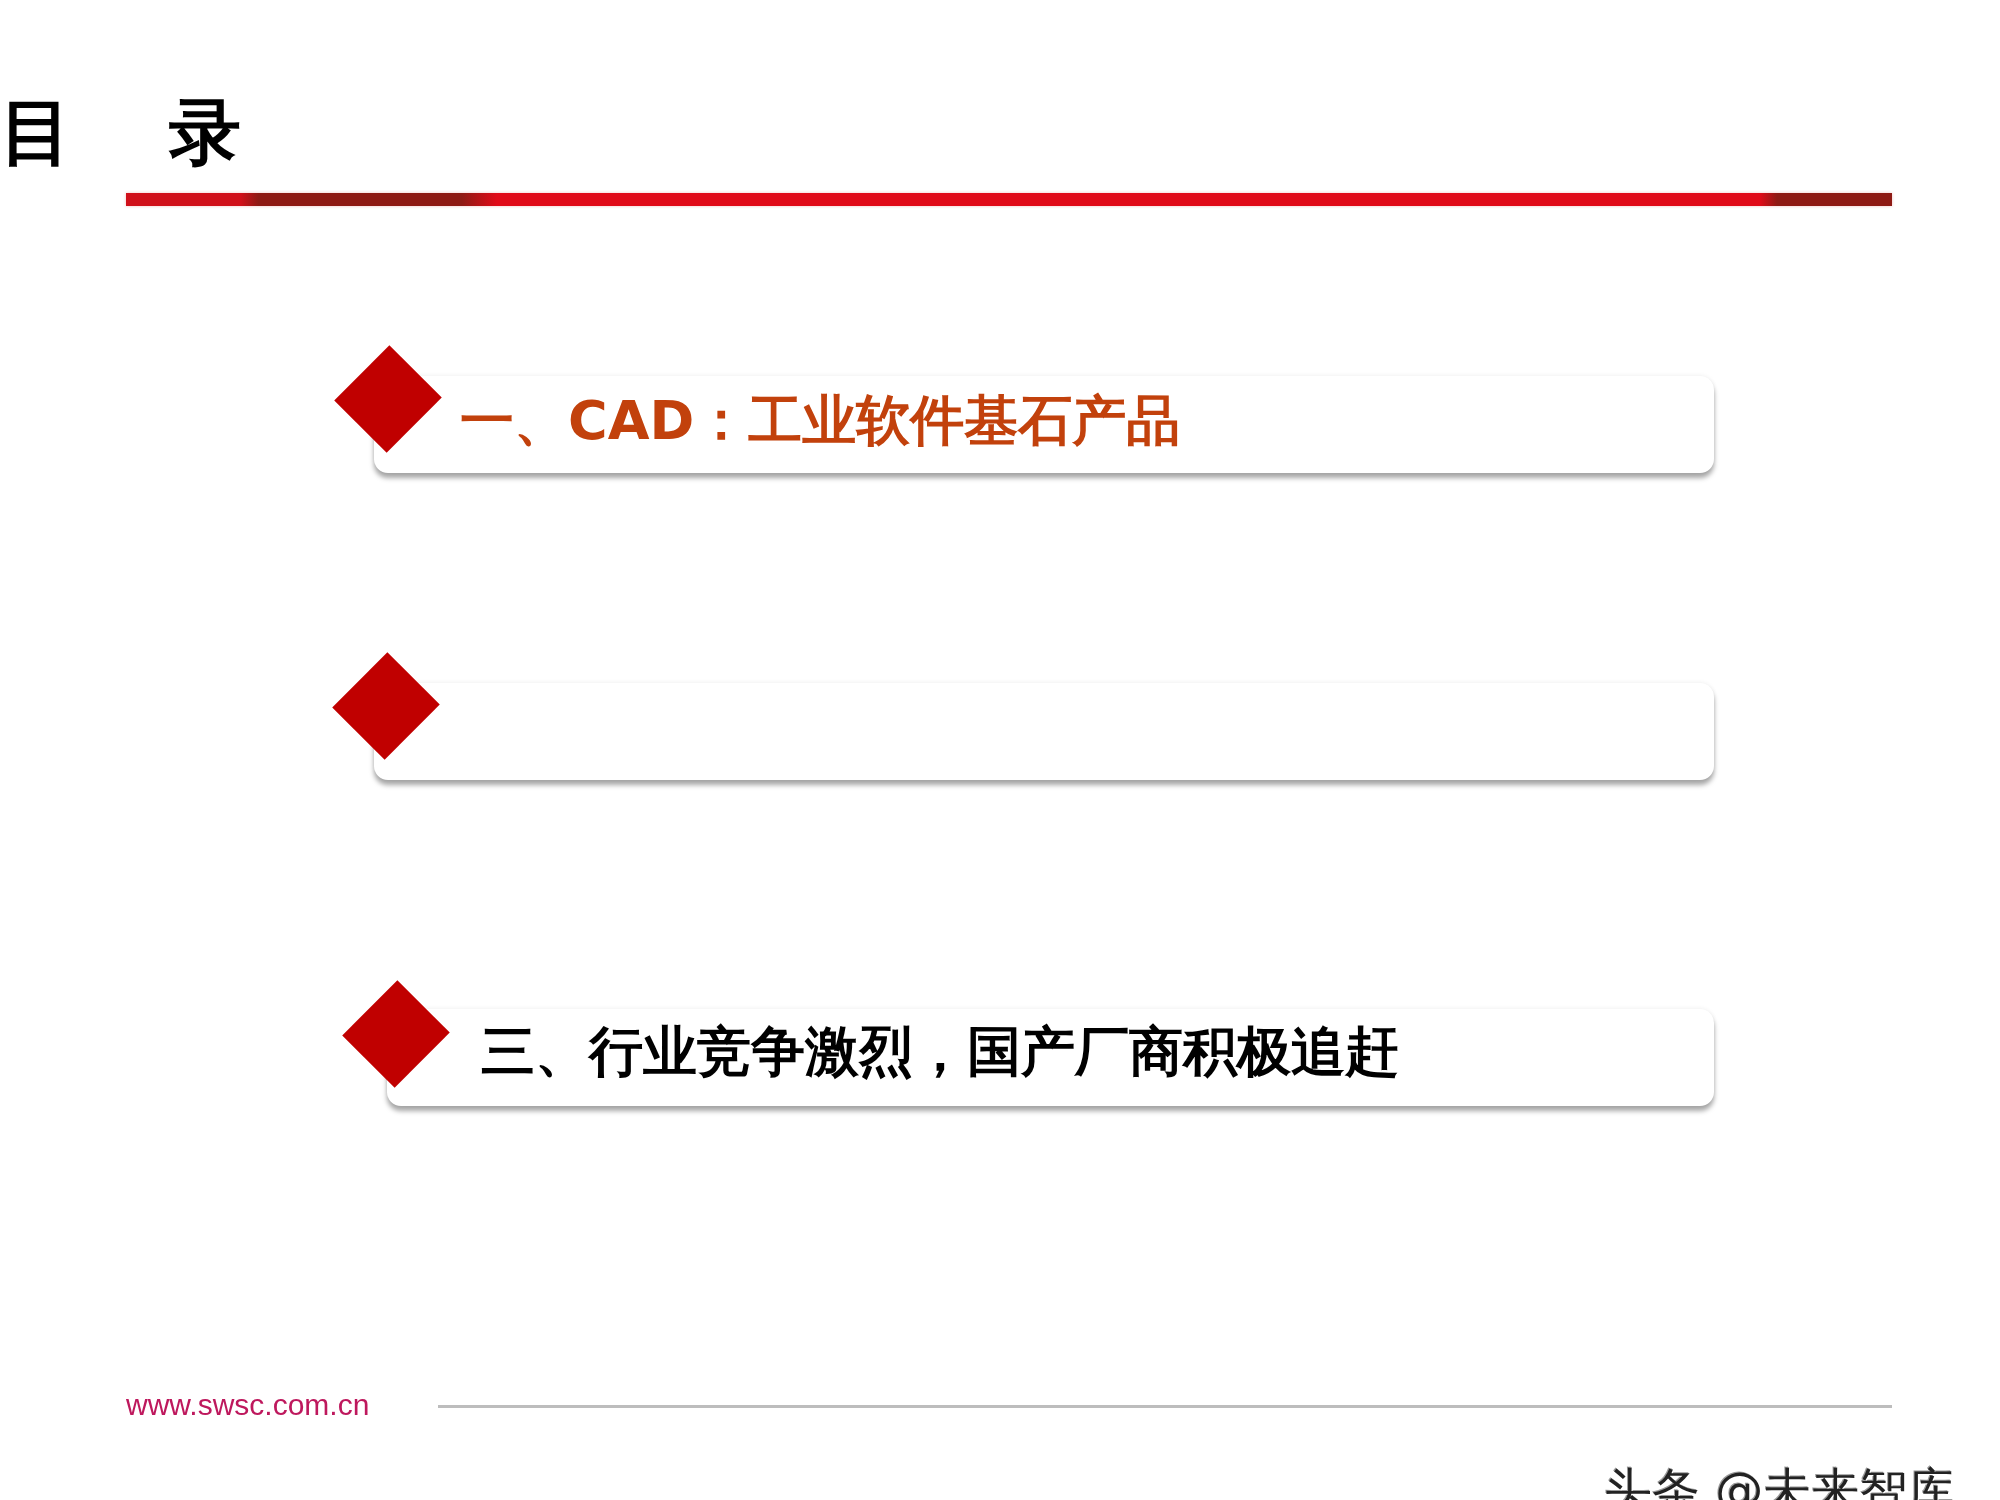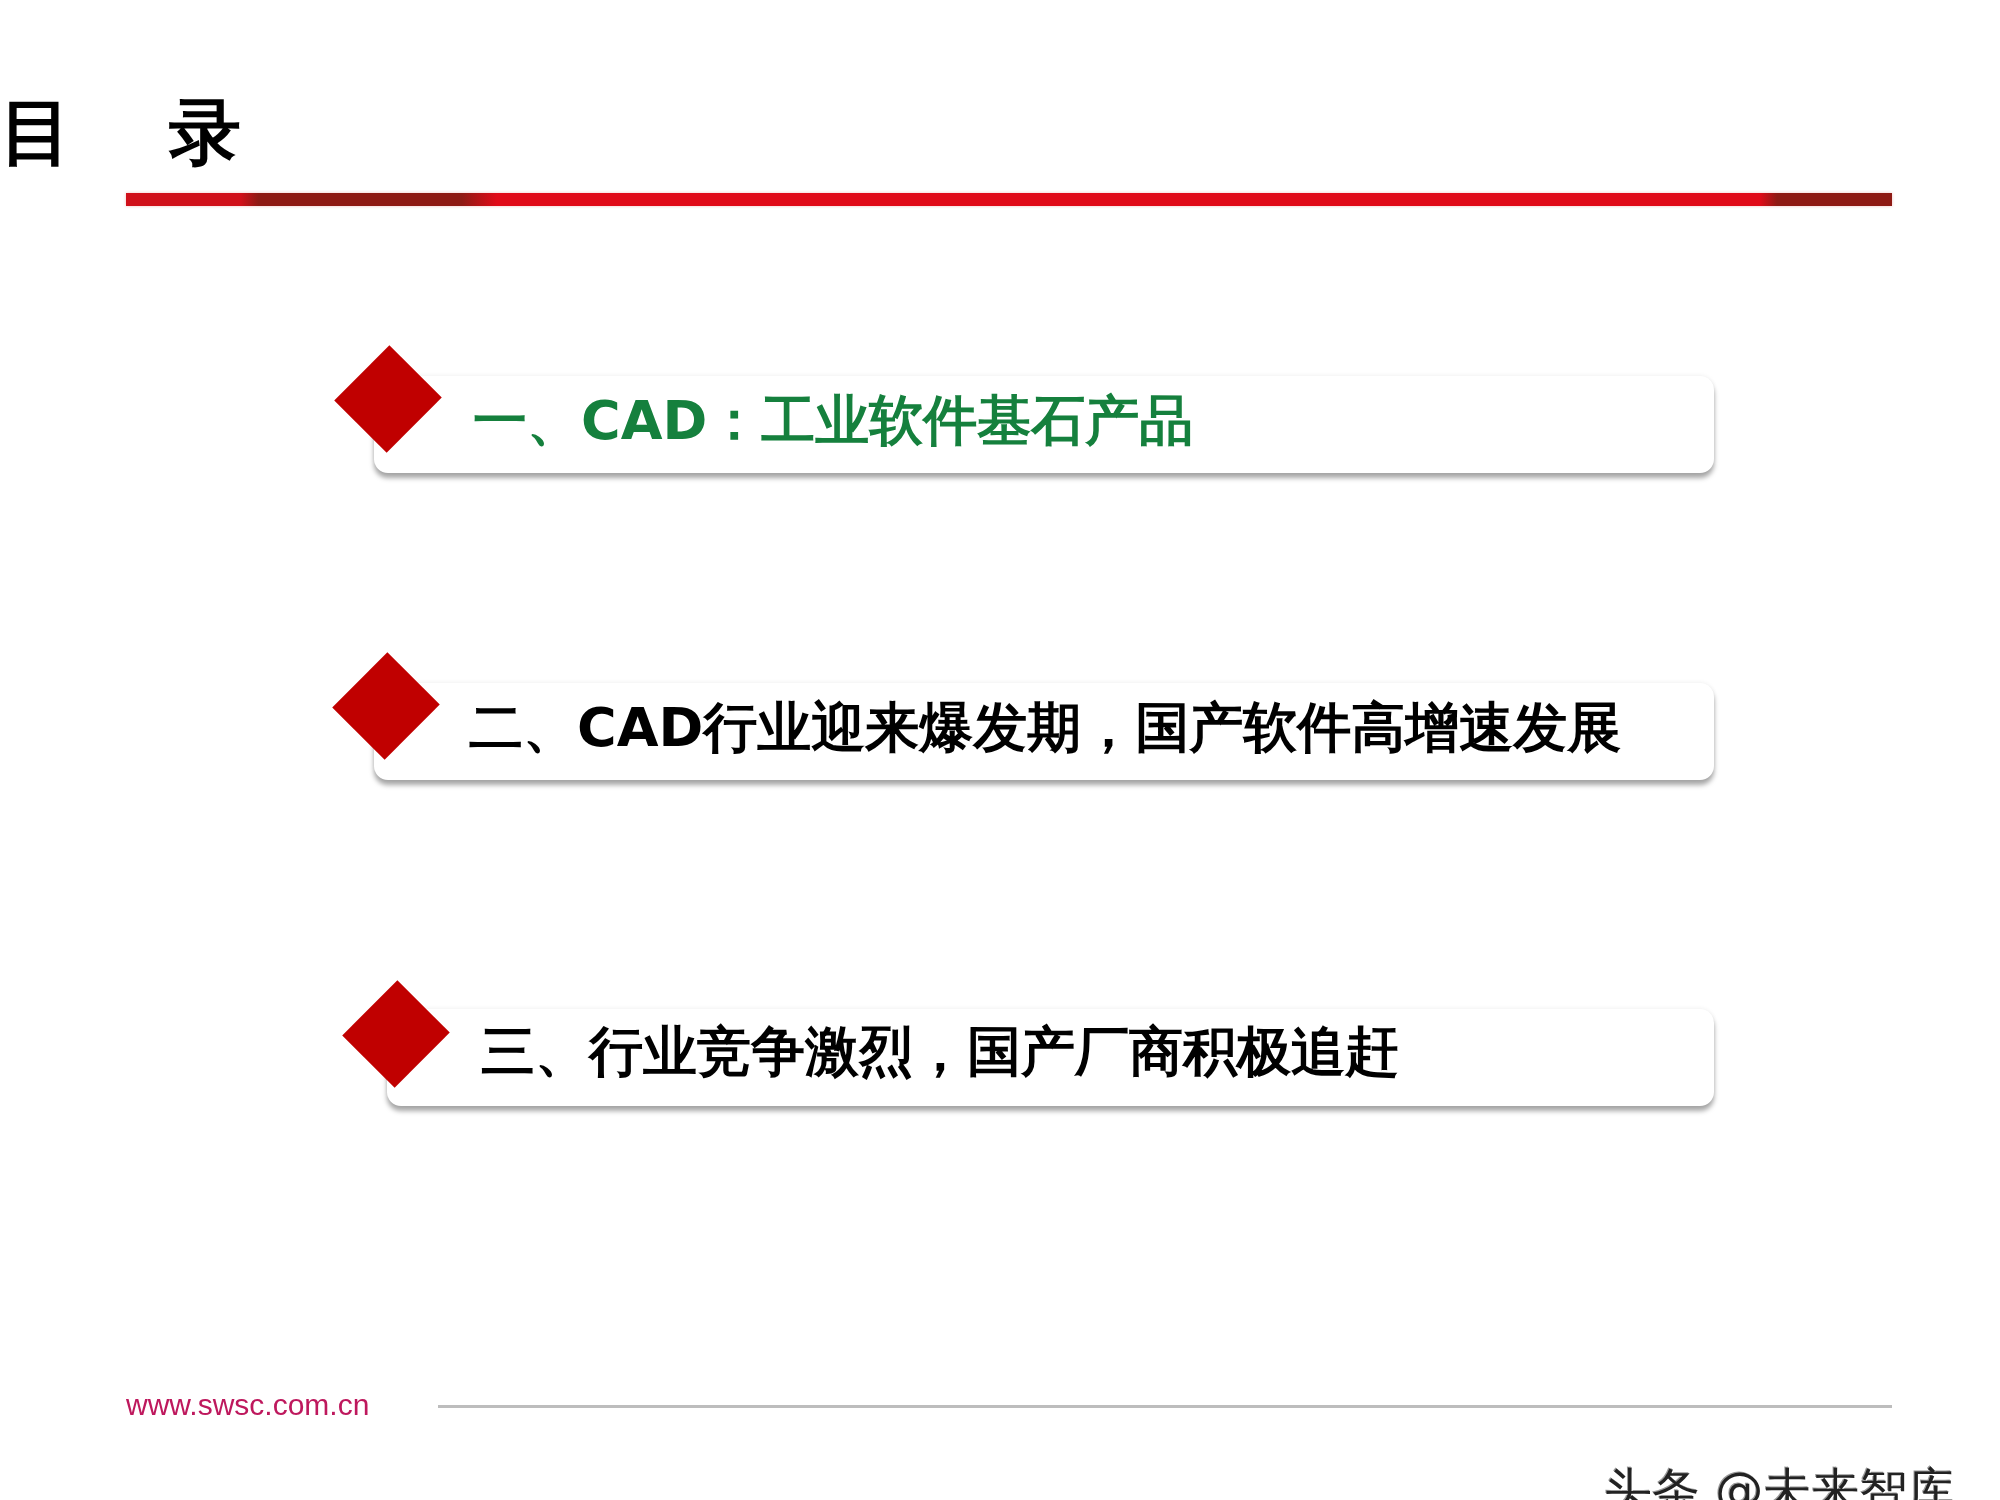--- a/index.html
+++ b/index.html
@@ -35,21 +35,21 @@
       background: #c00000;
       transform: rotate(45deg) scaleX(0.95);
     }
     .item .label {
       position: absolute; white-space: nowrap;
       font-size: 54px; font-weight: bold; line-height: 97px; top: 0;
     }
     .item1 { left: 343px; top: 376px; width: 1371px; }
     .item1 .box { left: 31px; }
     .item1 .diamond { left: 6px; top: -16px; }
-    .item1 .label { left: 130px; color: #15803d; top: -4px; }
+    .item1 .label { left: 117px; color: #c2410c; top: -4px; }
     .item2 { left: 343px; top: 683px; width: 1371px; }
     .item2 .box { left: 31px; }
     .item2 .diamond { left: 4px; top: -16px; }
     .item2 .label { left: 126px; color: #000; top: -4px; }
     .item3 { left: 351px; top: 1009px; width: 1363px; }
     .item3 .box { left: 36px; }
     .item3 .diamond { left: 6px; top: -14px; }
     .item3 .label { left: 130px; color: #000; top: -6px; }
     .footer-url {
       position: absolute; left: 126px; top: 1388px;
@@ -74,21 +74,20 @@
 
 <div class="item item1">
   <div class="box"></div>
   <div class="diamond"></div>
   <div class="label">一、CAD：工业软件基石产品</div>
 </div>
 
 <div class="item item2">
   <div class="box"></div>
   <div class="diamond"></div>
-  <div class="label">二、CAD行业迎来爆发期，国产软件高增速发展</div>
 </div>
 
 <div class="item item3">
   <div class="box"></div>
   <div class="diamond"></div>
   <div class="label">三、行业竞争激烈，国产厂商积极追赶</div>
 </div>
 
 <div class="footer-url">www.swsc.com.cn</div>
 <div class="footer-line"></div>

